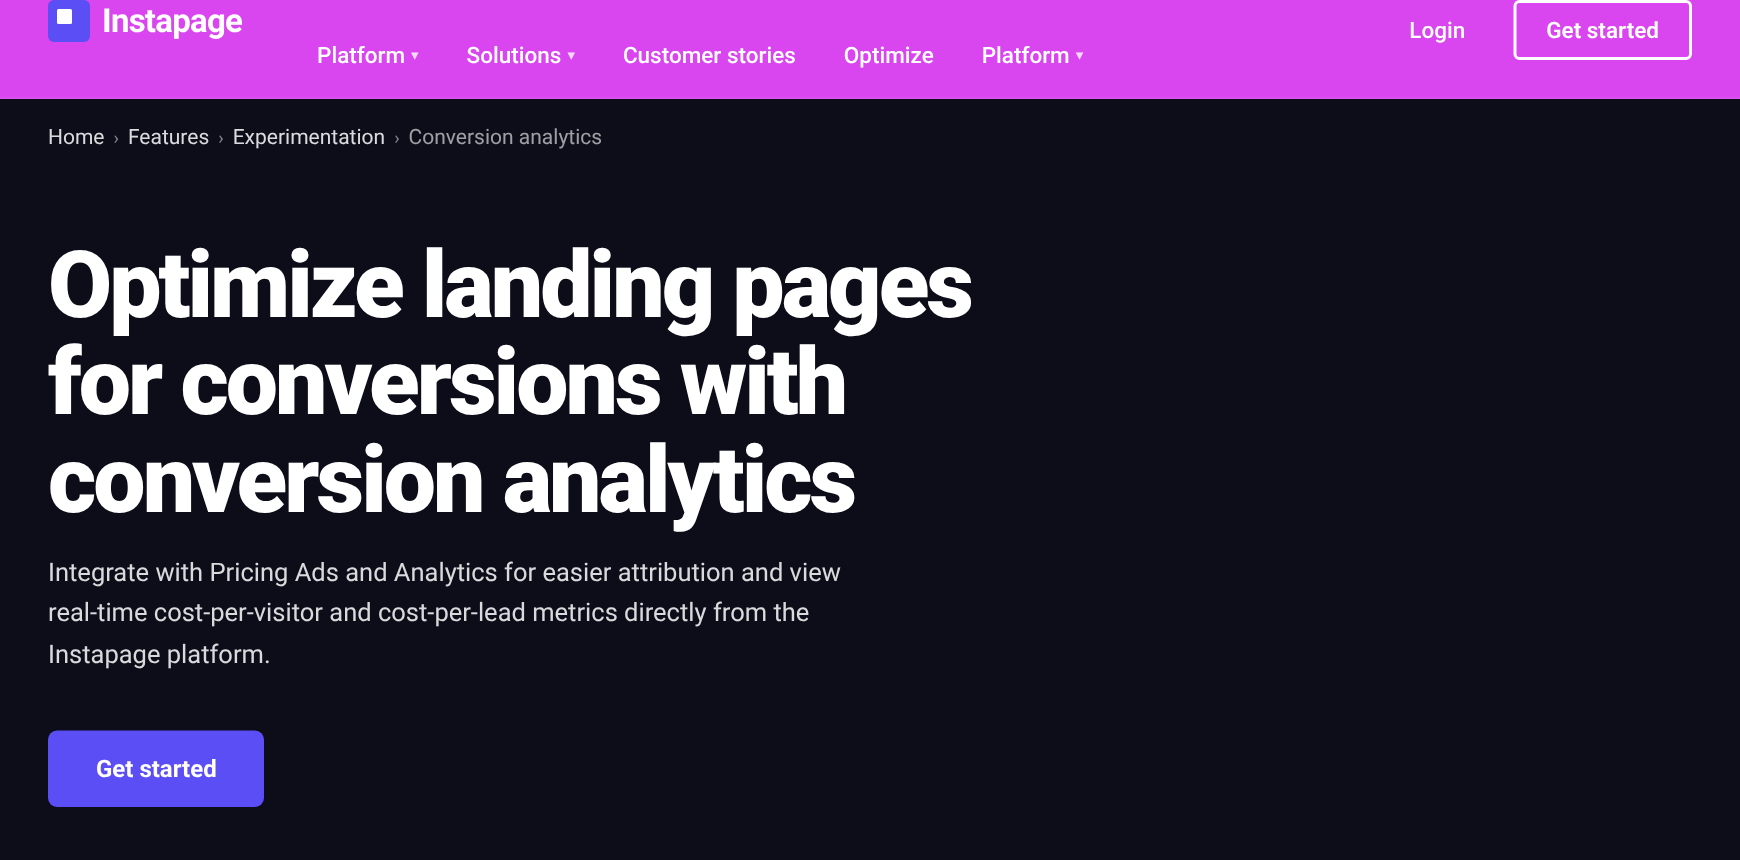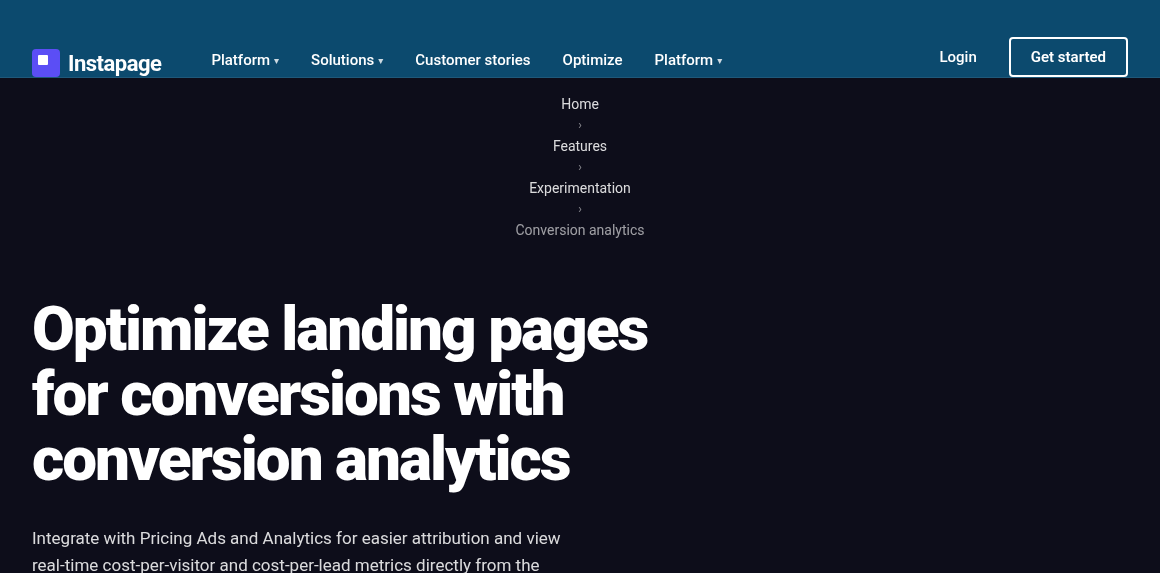--- a/index.html
+++ b/index.html
@@ -12,25 +12,25 @@
       background-color: #0d0d1a;
       color: #ffffff;
       font-family: -apple-system, BlinkMacSystemFont, 'Segoe UI', Roboto, sans-serif;
       width: 1160px;
       min-height: 573px;
       overflow-x: hidden;
     }
 
     
     nav {
-      background-color: #0c4a6e;
-      display: flex;
-      align-items: flex-end;
+      background-color: #d946ef;
+      display: flex;
+      align-items: flex-start;
       padding: 0 32px;
-      height: 78px;
+      height: 66px;
       border-bottom: 1px solid rgba(255,255,255,0.08);
     }
 
     .logo {
       display: flex;
       align-items: center;
       margin-right: 36px;
       text-decoration: none;
     }
 
@@ -119,21 +119,20 @@
       white-space: nowrap;
     }
 
     
     .breadcrumb {
       display: flex;
       align-items: center;
       padding: 18px 32px;
       gap: 6px;
       font-size: 14px;
-      flex-direction: column;
     }
 
     .breadcrumb-item {
       color: #ffffff;
       opacity: 0.85;
       cursor: pointer;
       text-decoration: none;
     }
 
     .breadcrumb-separator {
@@ -149,21 +148,21 @@
     .hero {
       padding: 40px 32px 60px 32px;
       max-width: 700px;
     }
 
     .hero-title {
       font-size: 62px;
       font-weight: 900;
       line-height: 1.05;
       letter-spacing: -2px;
-      margin-bottom: 34px;
+      margin-bottom: 16px;
       color: #ffffff;
     }
 
     .hero-subtitle {
       font-size: 17px;
       line-height: 1.6;
       color: rgba(255,255,255,0.85);
       max-width: 560px;
       margin-bottom: 36px;
       font-weight: 400;

